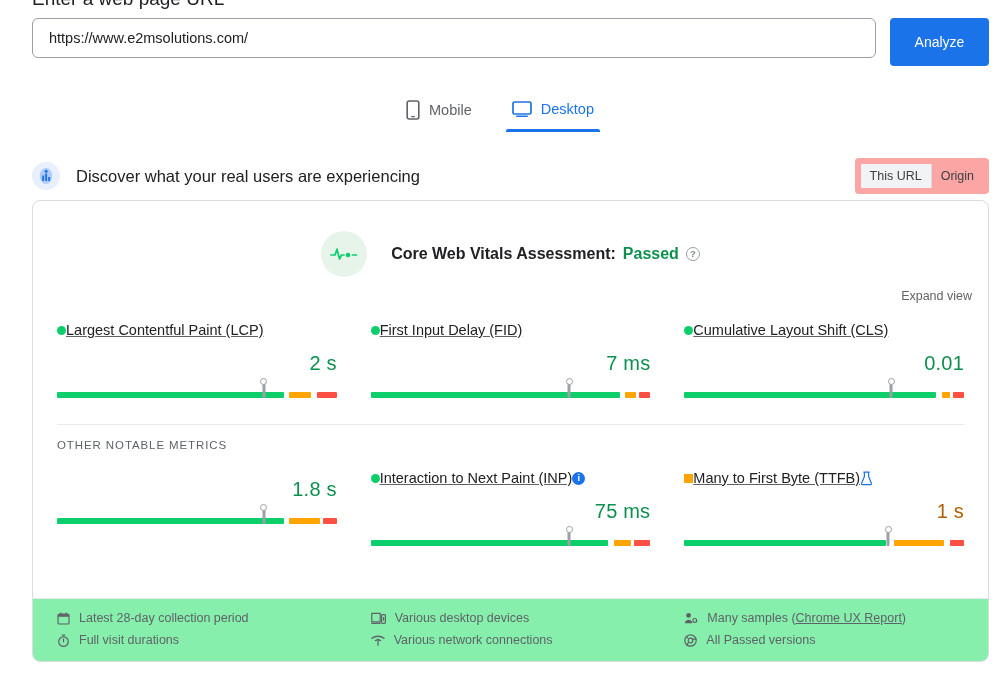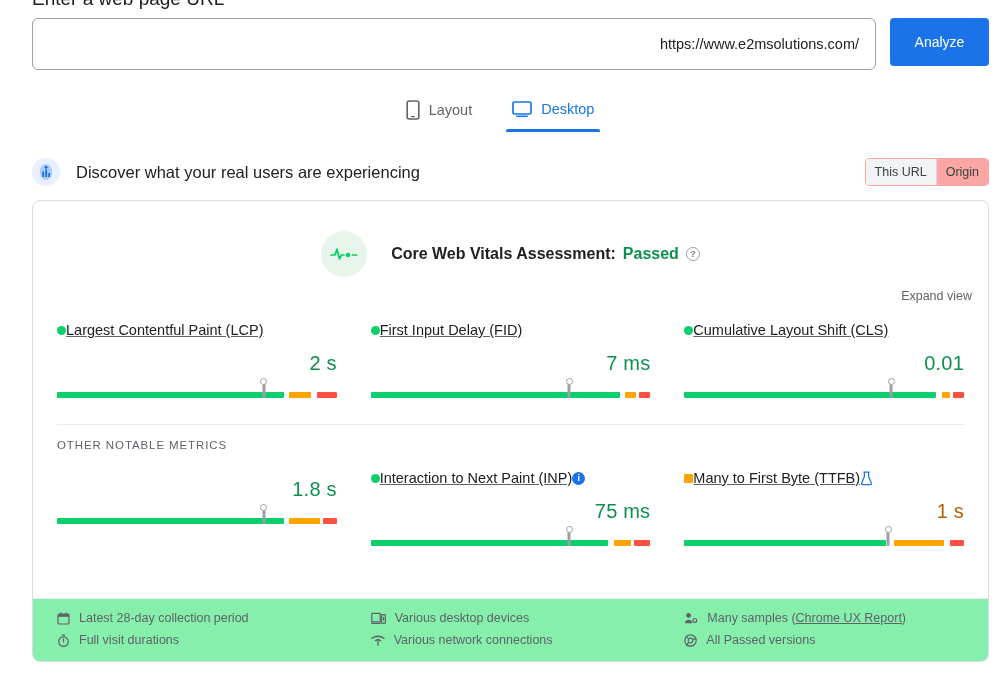--- a/index.html
+++ b/index.html
@@ -16,25 +16,25 @@
     position: absolute; top: -12px; left: 32px;
     font-size: 19px; color: #202124; white-space: nowrap;
   }
 
   
   .url-row {
     position: absolute; top: 18px; left: 32px; width: 957px;
     display: flex; align-items: stretch; gap: 14px;
   }
   .url-input {
-    flex: 1 1 auto; height: 52px;
+    flex: 1 1 auto; height: 40px;
     border: 1px solid #9aa0a6; border-radius: 6px;
     padding: 16px 16px; font-size: 14.5px; color: #202124;
     font-family: "Liberation Sans", sans-serif;
-    background: #fff; outline: none; text-align: right;
+    background: #fff; outline: none;
   }
   .analyze-btn {
     width: 99px; height: 48px; border: none; border-radius: 4px;
     background: #1a73e8; color: #fff;
     font-size: 14px; font-family: "Liberation Sans", sans-serif;
     cursor: pointer;
   }
 
   
   .tabs {
@@ -60,22 +60,22 @@
   }
   .discover-avatar {
     width: 28px; height: 28px; border-radius: 50%;
     background: #e8f0fe; display: flex; align-items: center; justify-content: center;
     flex: 0 0 auto;
   }
   .discover-title {
     margin-left: 16px; font-size: 16.5px; color: #202124; flex: 1 1 auto;
   }
   .seg-toggle {
-    display: flex; border: 1px solid #fca5a5; border-radius: 4px; overflow: hidden;
-    flex: 0 0 auto; height: 28px;
+    display: flex; border: 6px solid #fca5a5; border-radius: 4px; overflow: hidden;
+    flex: 0 0 auto; height: 36px;
   }
   .seg-toggle > div {
     font-size: 12.5px; color: #3c4043; padding: 0 9px;
     display: flex; align-items: center; cursor: pointer; background: #fca5a5;
   }
   .seg-toggle > div.sel { background: #f1f3f4; }
   .seg-toggle > div + div { border-left: 1px solid #dadce0; }
 
   
   .card {
@@ -184,21 +184,21 @@
 </div>
 
 <div class="tabs">
   <div class="tab">
     <span class="icon">
       <svg width="14" height="20" viewBox="0 0 14 20">
           <rect x="1.2" y="1" width="11.6" height="18" rx="2" fill="none" stroke="#5f6368" stroke-width="1.6"></rect>
           <rect x="5" y="16" width="4" height="1.2" rx=".6" fill="#5f6368"></rect>
         </svg>
     </span>
-    <span>Layout</span>
+    <span>Mobile</span>
   </div>
   <div class="tab active">
     <span class="icon">
       <svg width="20" height="18" viewBox="0 0 20 18">
           <rect x="1" y="2" width="18" height="12" rx="1.6" fill="none" stroke="#1a73e8" stroke-width="1.7"></rect>
           <rect x="4" y="15.4" width="12" height="1.7" rx=".8" fill="#1a73e8"></rect>
         </svg>
     </span>
     <span>Desktop</span>
     <span class="tab-underline"></span>

